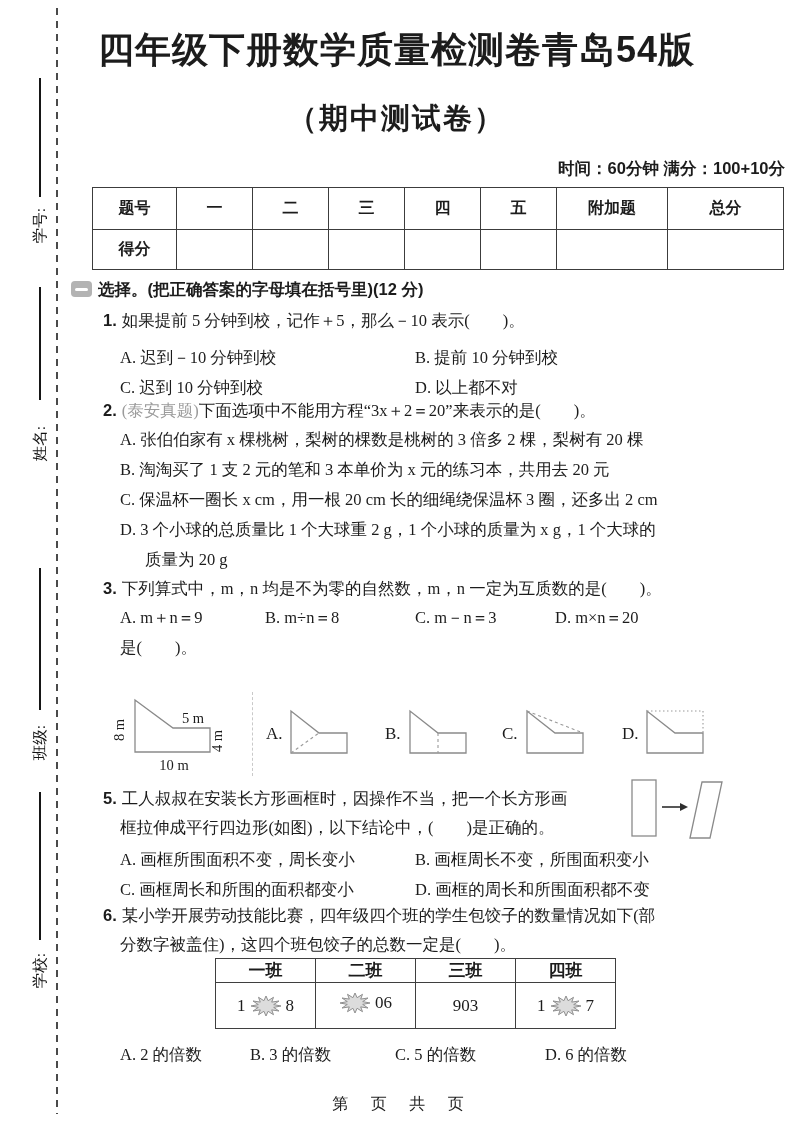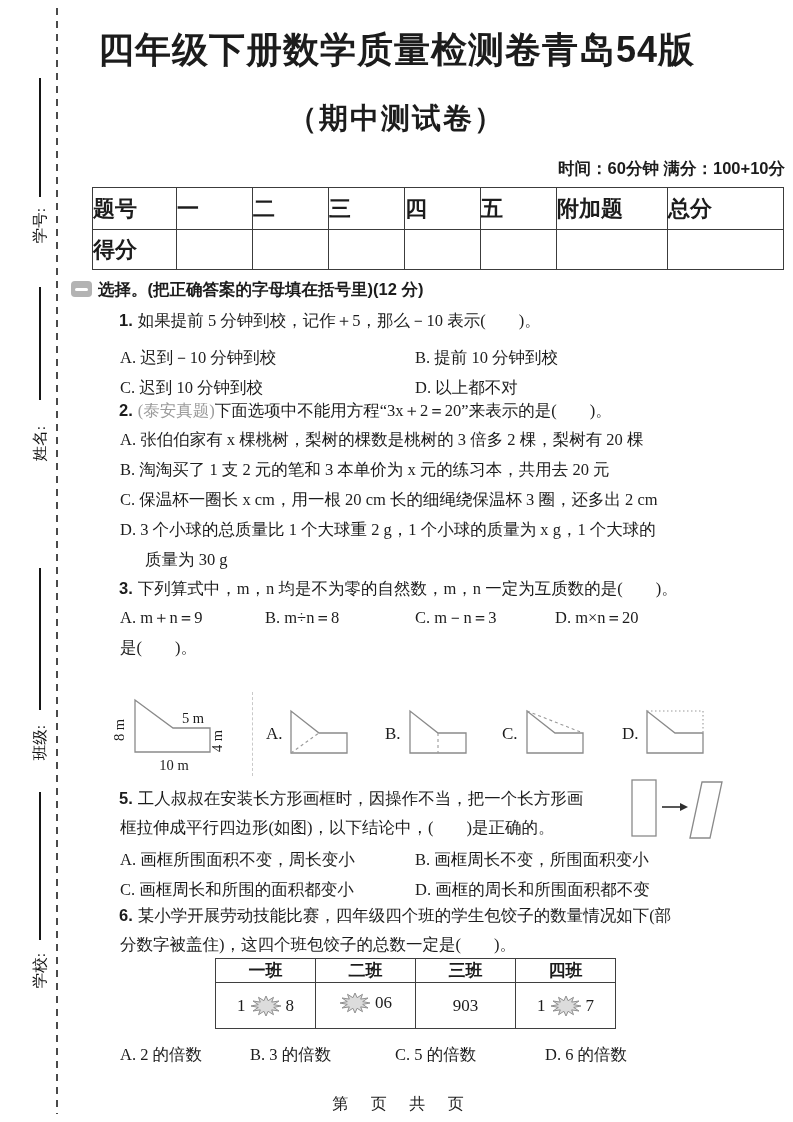--- a/index.html
+++ b/index.html
@@ -19,36 +19,36 @@
   .mfield-label { position:absolute; left:14px; width:52px; text-align:center;
     transform:rotate(-90deg); font-size:15.5px; color:#111; }
 
   
   .title { left:60px; top:26px; width:673px; text-align:center; font-size:36px; letter-spacing:1px; }
   .subtitle { left:60px; top:99px; width:673px; text-align:center; font-size:29px; letter-spacing:2px; }
   .meta { top:158px; right:8px; font-size:16.5px; }
 
   
   table.score { position:absolute; left:92px; top:187px; border-collapse:collapse; table-layout:fixed; }
-  table.score td { border:1.8px solid #3c3c3c; text-align:left; vertical-align:middle;
-    font-family:"Liberation Sans", sans-serif; font-weight:bold; font-size:22px; }
+  table.score td { border:1.8px solid #3c3c3c; text-align:center; vertical-align:middle;
+    font-family:"Liberation Sans", sans-serif; font-weight:bold; font-size:16px; }
   table.score tr.r1 td { height:42px; }
   table.score tr.r2 td { height:40px; }
 
   
   .badge { position:absolute; left:71px; top:281px; width:21px; height:16px;
     background:#b3b3b3; border-radius:4px; }
   .badge .bar { position:absolute; left:4px; top:6.5px; width:13px; height:3px; background:#fff; border-radius:1.5px; }
   .sec-title { left:98px; top:279px; font-size:16.5px; }
 
   
   .q { position:absolute; left:95px; width:692px; }
   .qline { position:relative; white-space:nowrap; height:30px; line-height:22px; }
   .qnum { font-family:"Liberation Sans", sans-serif; font-weight:bold; margin-right:5px; }
-  .ind1 { padding-left:8px;margin-left:16px; }
+  .ind1 { padding-left:8px; }
   .ind2 { padding-left:25px; }
   .ind3 { padding-left:50px; }
   .opt { position:absolute; top:0; white-space:nowrap; }
   .tag-gray { color:#9b9b9b; }
 
   
   svg { position:absolute; overflow:visible; }
   .fig-stroke { fill:none; stroke:#8a8a8a; stroke-width:1.3; }
   .fig-dash { fill:none; stroke:#9a9a9a; stroke-width:1.1; stroke-dasharray:3,3; }
   .fig-dot  { fill:none; stroke:#9a9a9a; stroke-width:1.1; stroke-dasharray:1.5,2.5; }
@@ -141,21 +141,21 @@
       <span class="opt" style="left:320px;">D. 以上都不对</span>
     </div>
   </div>
 
   <div class="q" style="top:399px;">
     <div class="qline ind1"><span class="qnum">2.</span><span class="tag-gray">(泰安真题)</span><span>下面选项中不能用方程“3x＋2＝20”来表示的是(　　)。</span></div>
     <div class="qline ind2">A. 张伯伯家有 x 棵桃树，梨树的棵数是桃树的 3 倍多 2 棵，梨树有 20 棵</div>
     <div class="qline ind2">B. 淘淘买了 1 支 2 元的笔和 3 本单价为 x 元的练习本，共用去 20 元</div>
     <div class="qline ind2">C. 保温杯一圈长 x cm，用一根 20 cm 长的细绳绕保温杯 3 圈，还多出 2 cm</div>
     <div class="qline ind2">D. 3 个小球的总质量比 1 个大球重 2 g，1 个小球的质量为 x g，1 个大球的</div>
-    <div class="qline ind3">质量为 30 g</div>
+    <div class="qline ind3">质量为 20 g</div>
   </div>
 
   <div class="q" style="top:577px;">
     <div class="qline ind1"><span class="qnum">3.</span><span>下列算式中，m，n 均是不为零的自然数，m，n 一定为互质数的是(　　)。</span></div>
     <div class="qline">
       <span class="opt" style="left:25px;">A. m＋n＝9</span>
       <span class="opt" style="left:170px;">B. m÷n＝8</span>
       <span class="opt" style="left:320px;">C. m－n＝3</span>
       <span class="opt" style="left:460px;">D. m×n＝20</span>
     </div>

